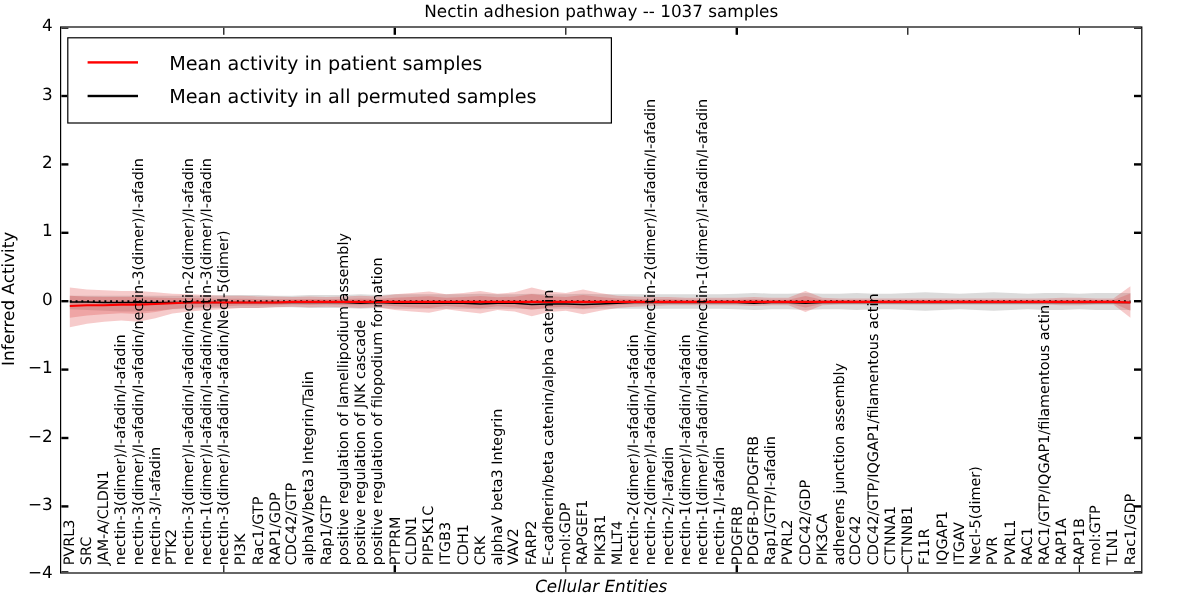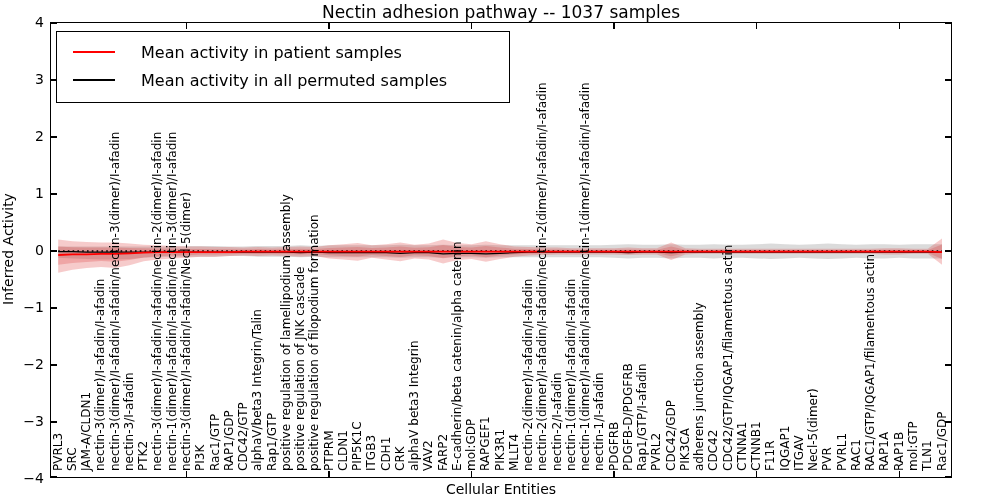--- a/index.html
+++ b/index.html
@@ -3,29 +3,30 @@
 <meta charset="utf-8">
 <style>
   html,body{margin:0;padding:0;background:#ffffff;}
   #figure{
     position:relative;width:1000px;height:500px;background:#ffffff;
     font-family:"DejaVu Sans","Liberation Sans",sans-serif;color:#000;
     overflow:hidden;
   }
   #title{
     position:absolute;top:2px;left:50px;width:902px;text-align:center;
-    font-size:17px;
+    font-size:14px;
   }
   #ylabel{
     position:absolute;left:-57px;top:241px;width:130px;text-align:center;
     font-size:14px;transform:rotate(-90deg);transform-origin:center center;
   }
   #xlabel{
     position:absolute;top:481px;left:50px;width:902px;text-align:center;
     font-size:14px;
+    font-style:italic;
   }
   #plot-area{
     position:absolute;left:50px;top:22px;width:902px;height:456px;
     border:1.6px solid #000;box-sizing:border-box;overflow:hidden;background:#fff;
   }
   #plot-svg{position:absolute;left:0;top:0;}
   .ytick-label{
     position:absolute;left:0;width:44px;text-align:right;font-size:14px;height:18px;line-height:18px;
   }
   .tick{position:absolute;background:#000;}

